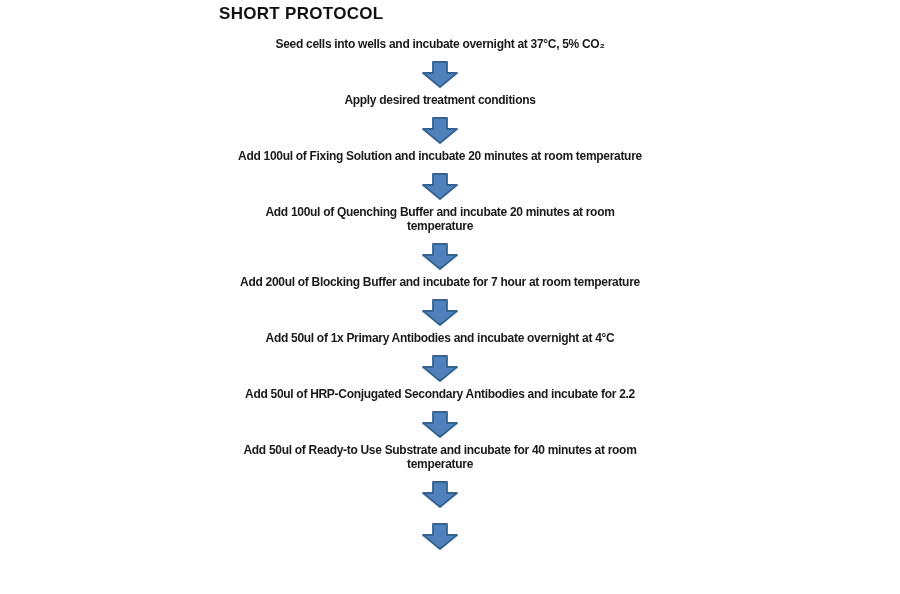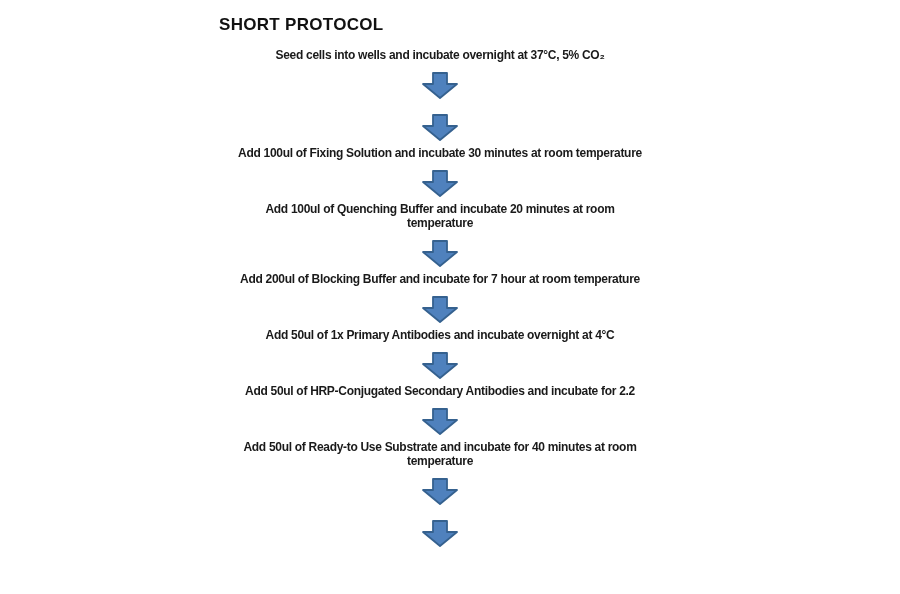--- a/index.html
+++ b/index.html
@@ -10,21 +10,21 @@
   body {
     width: 900px;
     height: 594px;
     overflow: hidden;
     font-family: "Liberation Sans", "DejaVu Sans", sans-serif;
   }
   .canvas {
     position: relative;
     width: 640px;
     margin-left: 120px;
-    padding-top: 15px;
+    padding-top: 4px;
     box-sizing: border-box;
   }
   .title {
     margin: 0 0 0 99px;
     font-size: 17px;
     line-height: 20px;
     font-weight: bold;
     color: #111111;
     letter-spacing: 0.3px;
   }
@@ -57,25 +57,28 @@
 
 <div class="canvas">
   <h1 class="title">SHORT PROTOCOL</h1>
   <div class="flow" id="flow">
       <div class="step">
         <div class="line">Seed cells into wells and incubate overnight at 37°C, 5% CO₂</div>
       </div>
       <div class="arrow-wrap"><svg width="38" height="27" viewBox="0 0 38 27">
           <path d="M12 1 H26 V12 H36 L19 26 L2 12 H12 Z" fill="#4f81bd" stroke="#35618f" stroke-width="1.8" stroke-linejoin="round"></path>
         </svg></div>
+      <div class="step">
+        <div class="line">Apply desired treatment conditions</div>
+      </div>
       <div class="arrow-wrap"><svg width="38" height="27" viewBox="0 0 38 27">
           <path d="M12 1 H26 V12 H36 L19 26 L2 12 H12 Z" fill="#4f81bd" stroke="#35618f" stroke-width="1.8" stroke-linejoin="round"></path>
         </svg></div>
       <div class="step">
-        <div class="line">Add 100ul of Fixing Solution and incubate 30 minutes at room temperature</div>
+        <div class="line">Add 100ul of Fixing Solution and incubate 20 minutes at room temperature</div>
       </div>
       <div class="arrow-wrap"><svg width="38" height="27" viewBox="0 0 38 27">
           <path d="M12 1 H26 V12 H36 L19 26 L2 12 H12 Z" fill="#4f81bd" stroke="#35618f" stroke-width="1.8" stroke-linejoin="round"></path>
         </svg></div>
       <div class="step">
         <div class="line">Add 100ul of Quenching Buffer and incubate 20 minutes at room</div>
         <div class="line">temperature</div>
       </div>
       <div class="arrow-wrap"><svg width="38" height="27" viewBox="0 0 38 27">
           <path d="M12 1 H26 V12 H36 L19 26 L2 12 H12 Z" fill="#4f81bd" stroke="#35618f" stroke-width="1.8" stroke-linejoin="round"></path>

